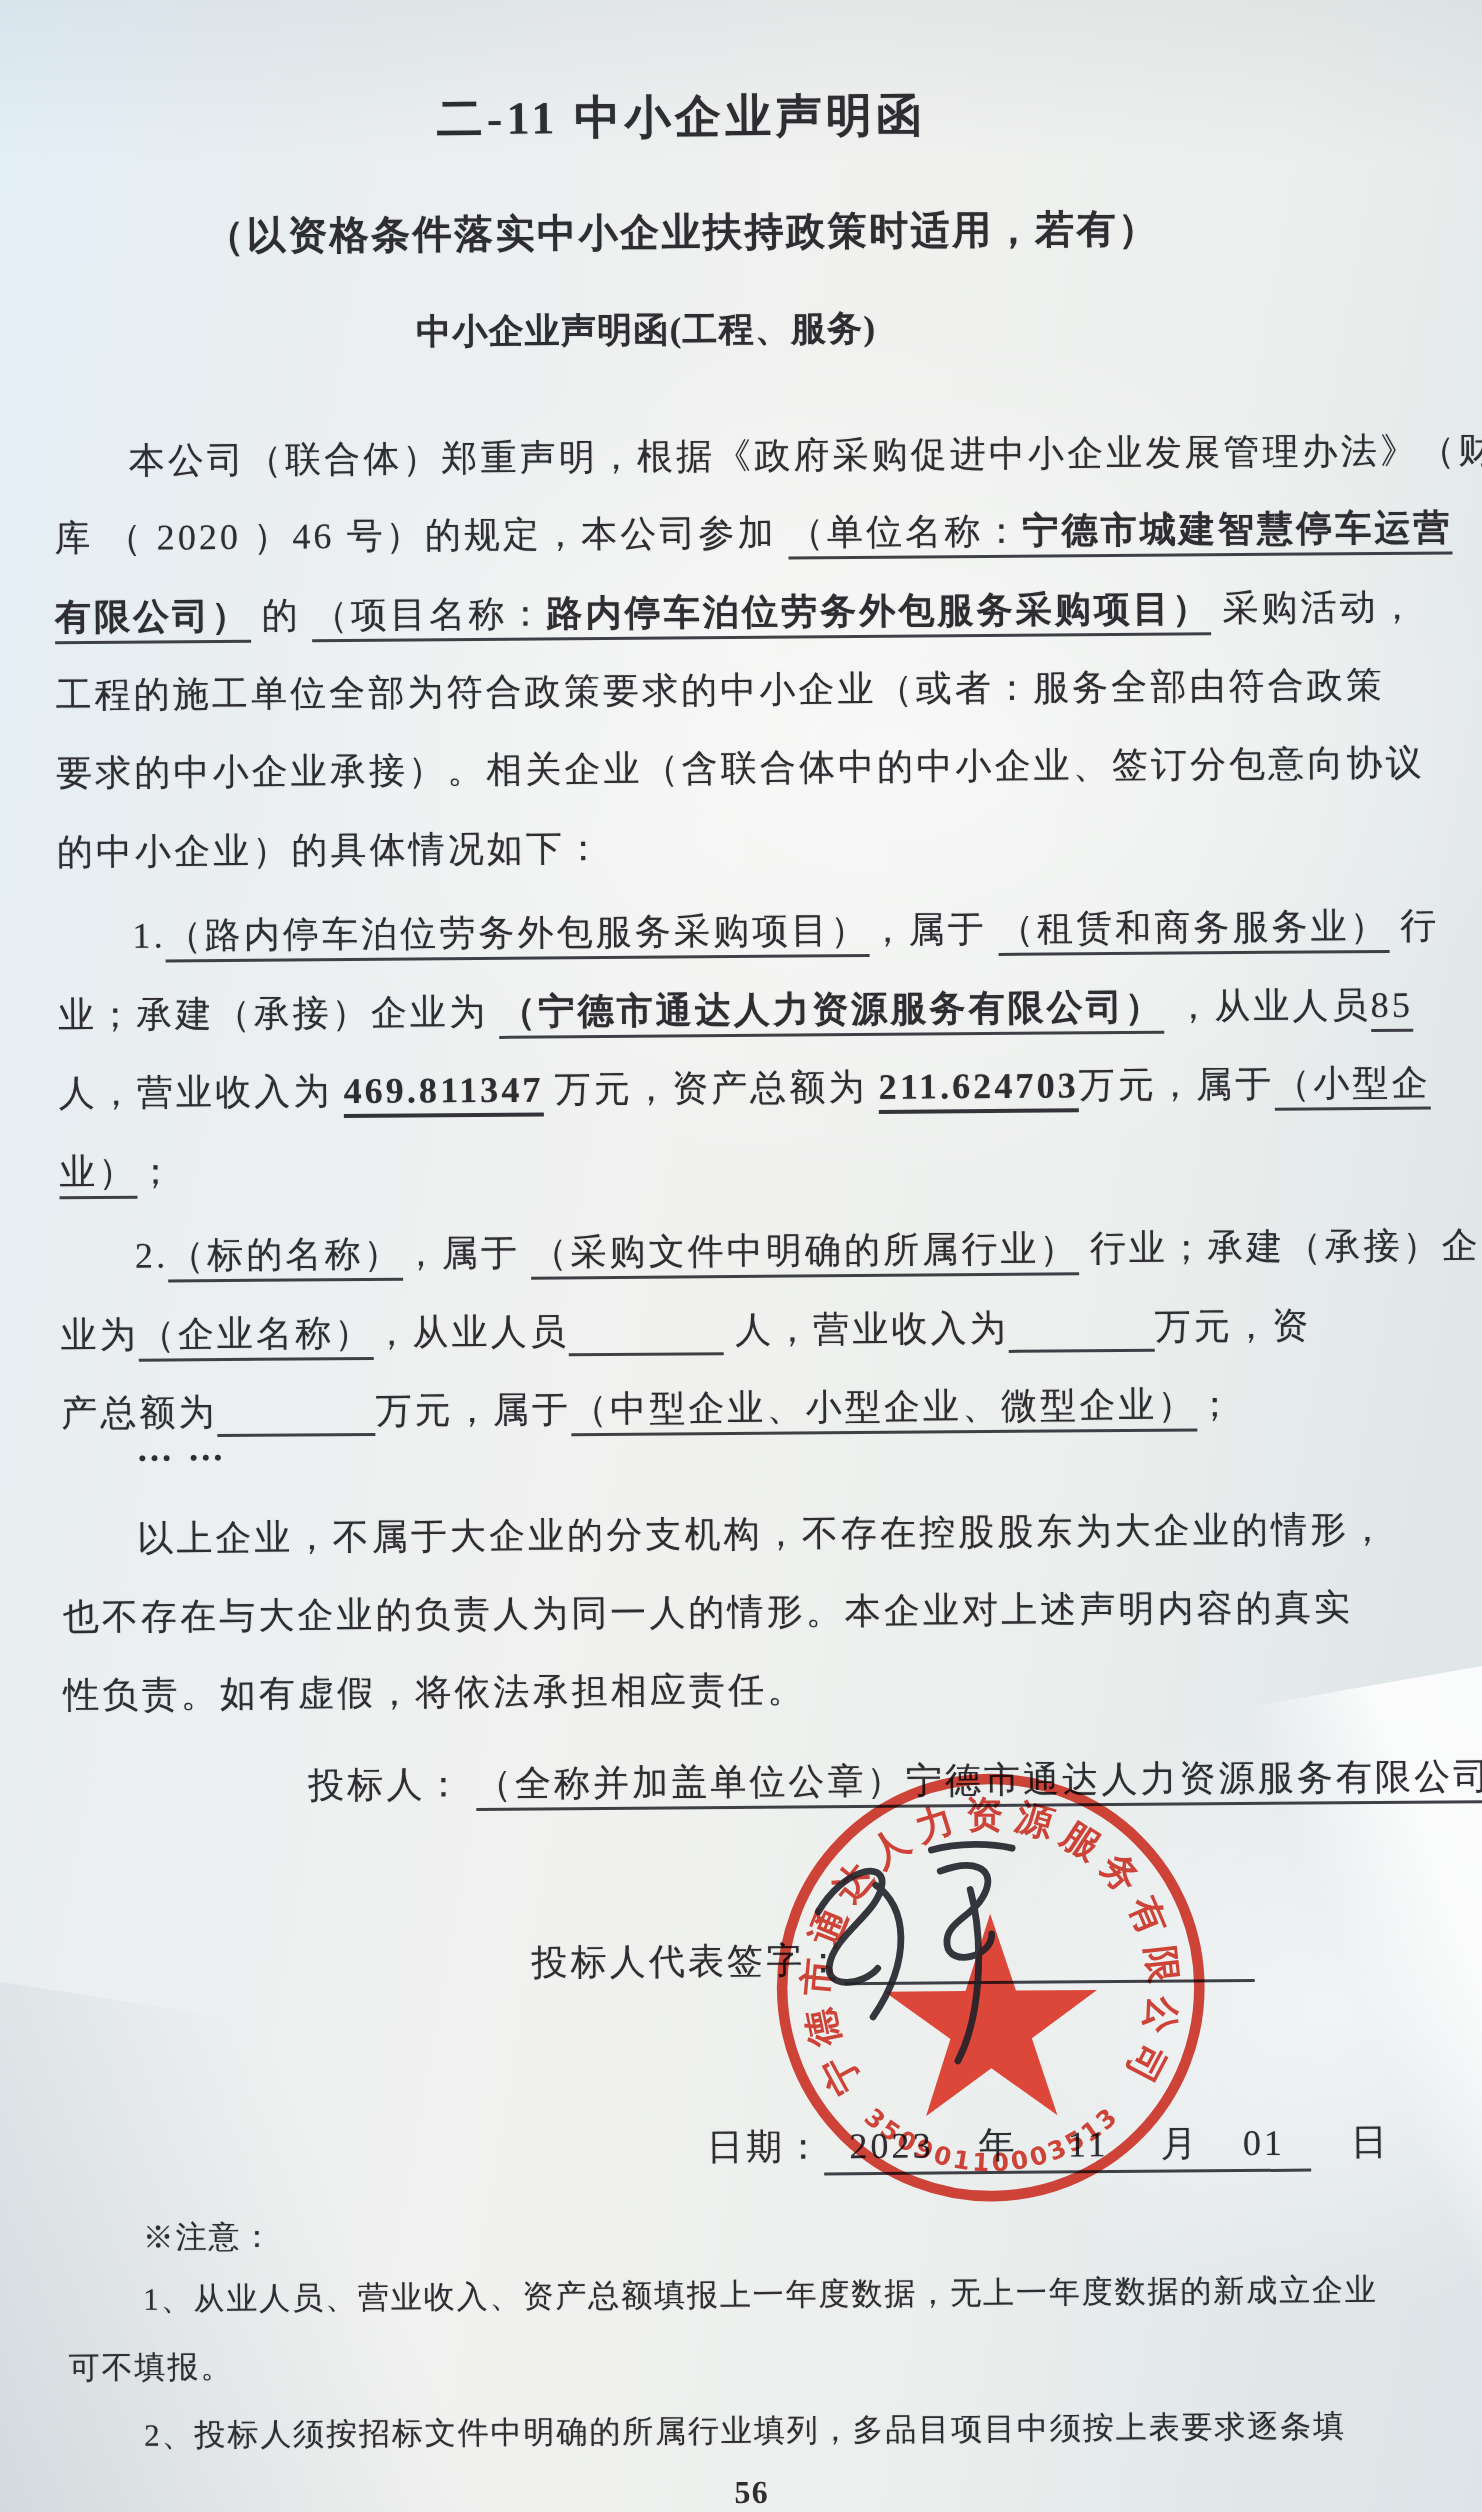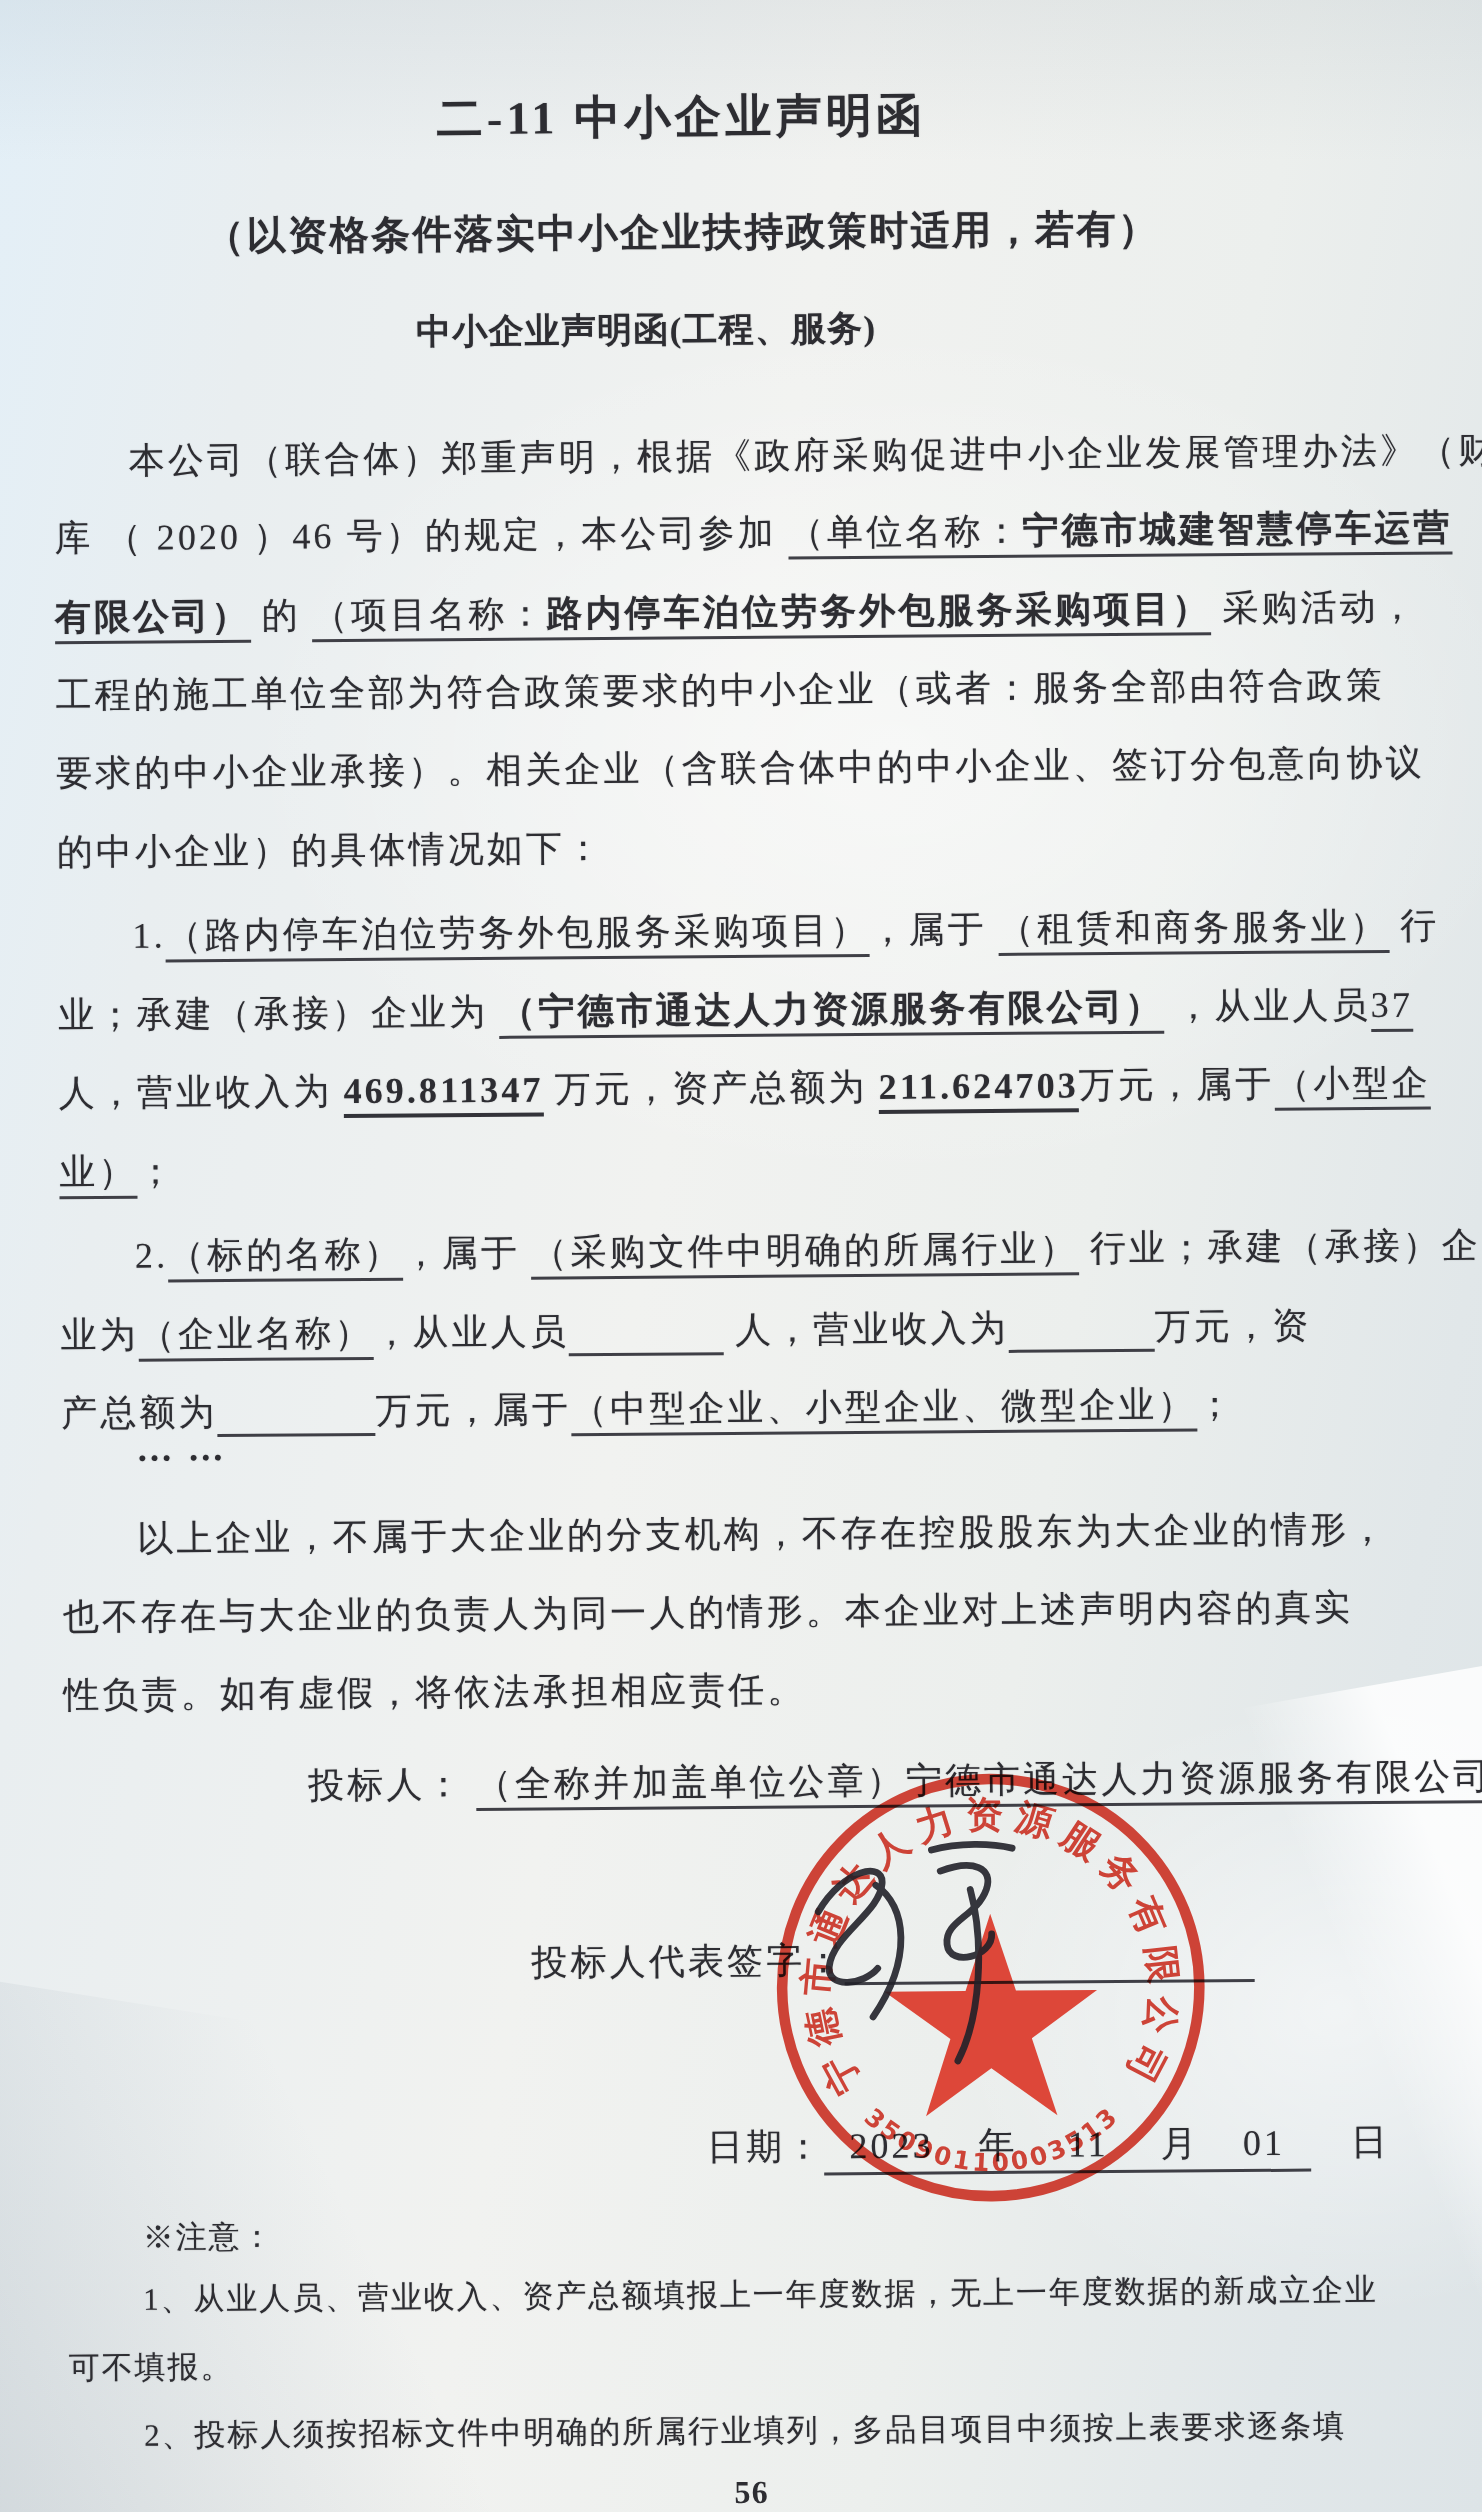--- a/index.html
+++ b/index.html
@@ -72,21 +72,21 @@
       <span>要求的中小企业承接）。相关企业（含联合体中的中小企业、签订分包意向协议</span>
     </div>
     <div class="line" style="left:59px;top:823px;">
       <span>的中小企业）的具体情况如下：</span>
     </div>
 
     <div class="line" style="left:134px;top:907px;">
       <span>1.</span><span class="u">（路内停车泊位劳务外包服务采购项目）</span><span>，属于</span><span class="u ml mr">（租赁和商务服务业）</span><span>行</span>
     </div>
     <div class="line" style="left:59px;top:986px;">
-      <span>业；承建（承接）企业为</span><span class="u b ml mr">（宁德市通达人力资源服务有限公司）</span><span>，从业人员</span><span class="u">37</span>
+      <span>业；承建（承接）企业为</span><span class="u b ml mr">（宁德市通达人力资源服务有限公司）</span><span>，从业人员</span><span class="u">85</span>
     </div>
     <div class="line" style="left:59px;top:1064px;">
       <span>人，营业收入为</span><span class="u-th b ml mr">469.811347</span><span>万元，资产总额为</span><span class="u-th b ml">211.624703</span><span>万元，属于</span><span class="u">（小型企</span>
     </div>
     <div class="line" style="left:59px;top:1143px;">
       <span class="u">业）</span><span>；</span>
     </div>
 
     <div class="line" style="left:134px;top:1227px;">
       <span>2.</span><span class="u">（标的名称）</span><span>，属于</span><span class="u ml mr">（采购文件中明确的所属行业）</span><span>行业；承建（承接）企</span>

